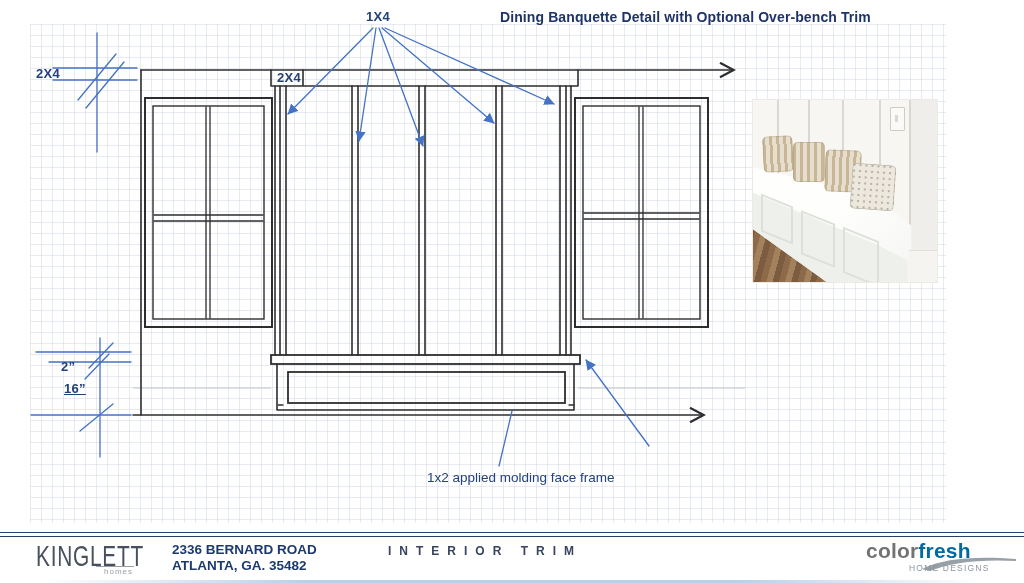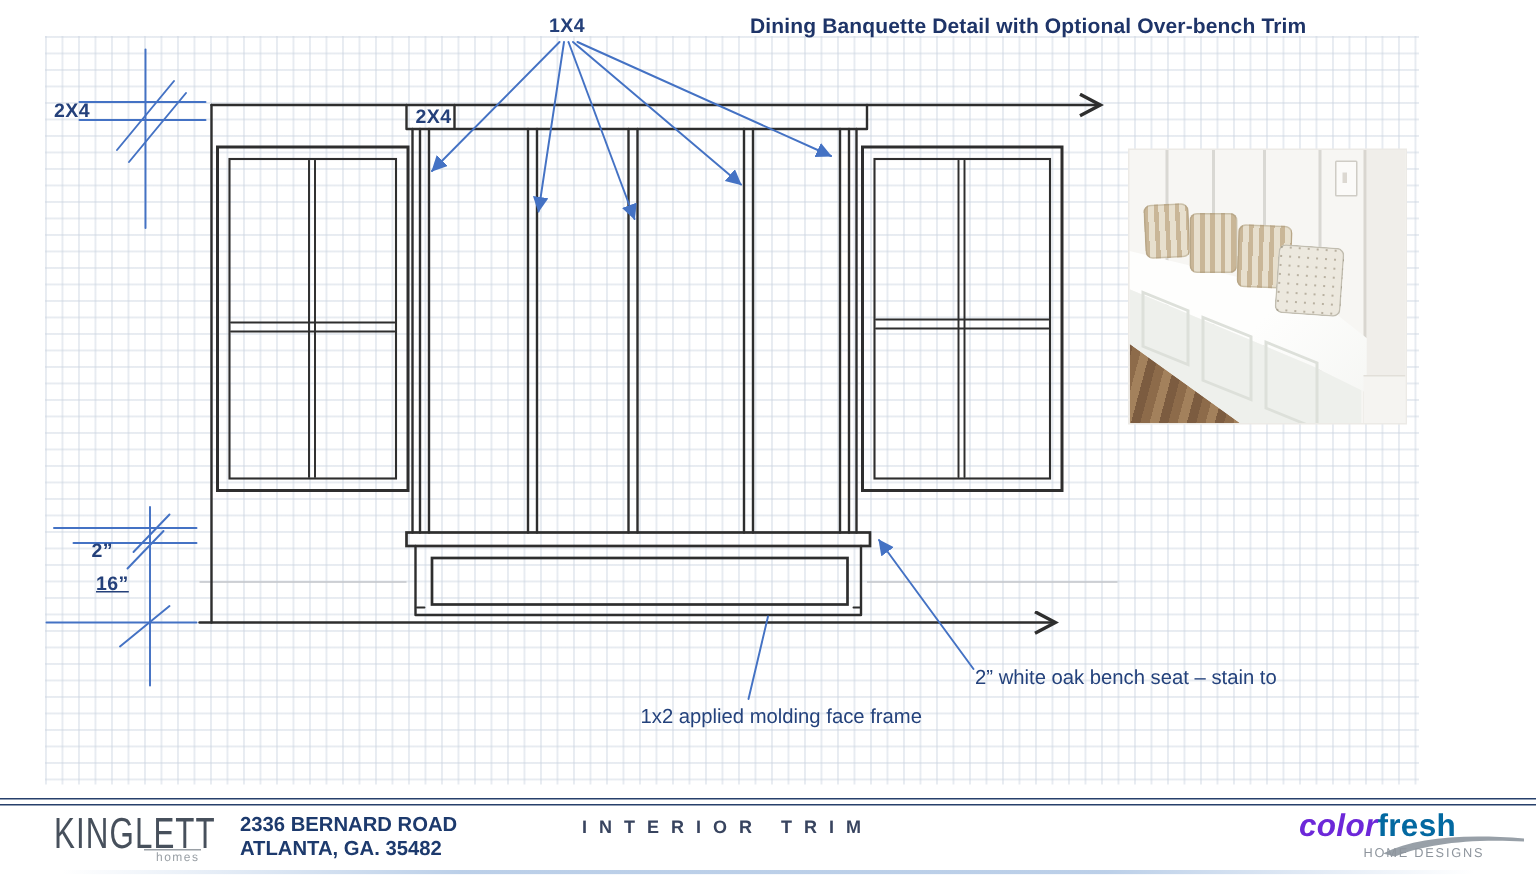--- a/index.html
+++ b/index.html
@@ -36,25 +36,25 @@
     box-shadow:inset 0 0 0 1px rgba(160,145,115,0.4);}
   .ph-pillow4{position:absolute;border-radius:5px;background:#ece8de;
     background-image:radial-gradient(circle at 2px 2px, #b9b1a1 1px, transparent 1px);
     background-size:6px 6px;box-shadow:inset 0 0 0 1px rgba(150,145,130,0.5);}
   
   .rule{position:absolute;left:0;right:0;top:532px;height:3px;border-top:1.5px solid #27406b;border-bottom:1.5px solid #27406b;}
   .kinglett{position:absolute;left:36px;top:540px;color:#47505c;font-size:29px;font-weight:400;
     letter-spacing:1px;transform:scaleX(0.72);transform-origin:left top;white-space:nowrap;}
   .homes-rule{position:absolute;left:96px;top:566px;width:38px;border-top:1px solid #9aa0a6;}
   .homes{position:absolute;left:104px;top:567px;color:#9aa0a6;font-size:8px;letter-spacing:1px;}
-  .addr{position:absolute;left:160px;top:542px;color:#1d3a6d;font-size:13.5px;font-weight:bold;line-height:16px;}
+  .addr{position:absolute;left:172px;top:542px;color:#1d3a6d;font-size:13.5px;font-weight:bold;line-height:16px;}
   .series1{position:absolute;left:388px;top:544px;color:#38445f;font-size:12px;font-weight:700;letter-spacing:8px;white-space:nowrap;}
   .series2{position:absolute;left:388px;top:560px;color:#42506b;font-size:10.5px;font-weight:500;letter-spacing:4.2px;white-space:nowrap;}
   .cf{position:absolute;left:866px;top:539px;font-size:21px;font-weight:600;letter-spacing:0.2px;}
-  .cf .c1{color:#6d28d9;font-style:italic;}
+  .cf .c1{color:#737373;}
   .cf .c2{color:#0369a1;}
   .cf-sub{position:absolute;left:909px;top:563px;color:#8e959d;font-size:8.5px;letter-spacing:1.2px;}
   .cf-swoosh{position:absolute;left:918px;top:554px;width:102px;height:20px;}
   .bottom-strip{position:absolute;left:0;right:0;bottom:0;height:3px;
     background:linear-gradient(90deg,rgba(120,160,210,0) 4%,rgba(120,160,210,0.5) 30%,rgba(120,160,210,0.5) 72%,rgba(120,160,210,0) 96%);}
 </style>
 </head>
 <body>
 
 <div class="slide">
@@ -138,21 +138,20 @@
   </svg>
 
   <div class="title">Dining Banquette Detail with Optional Over-bench Trim</div>
   <div class="lbl" style="left:36px;top:66px;">2X4</div>
   <div class="lbl" style="left:277px;top:70px;">2X4</div>
   <div class="lbl" style="left:366px;top:9px;">1X4</div>
   <div class="lbl" style="left:61px;top:359px;">2”</div>
   <div class="lbl" style="left:64px;top:381px;text-decoration:underline;">16”</div>
   <div class="ann" style="left:427px;top:469px;">1x2 applied molding face frame</div>
   <div class="ann" style="left:650px;top:443px;width:205px;">
-    <span style="display:block;">2” white oak bench seat – stain to</span>
   </div>
 
   <div class="photo">
     <div class="ph-batten" style="left:24px;"></div>
     <div class="ph-batten" style="left:55px;"></div>
     <div class="ph-batten" style="left:89px;"></div>
     <div class="ph-batten" style="left:126px;"></div>
     <div class="ph-rightwall"></div>
     <div class="ph-corner"></div>
     <div class="ph-switch"></div>

